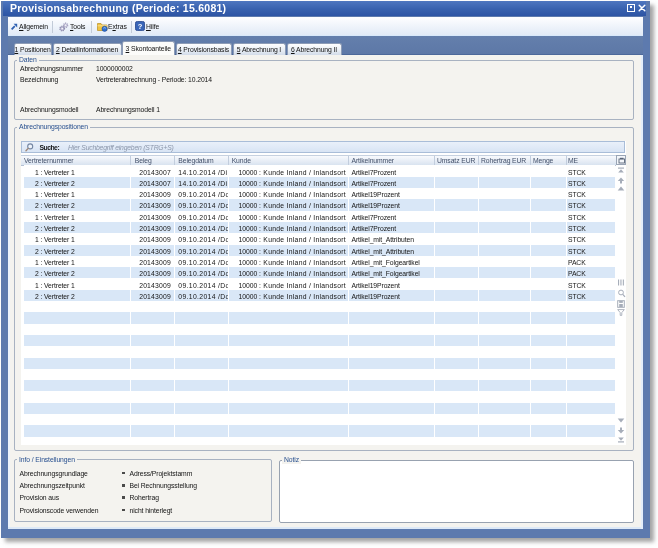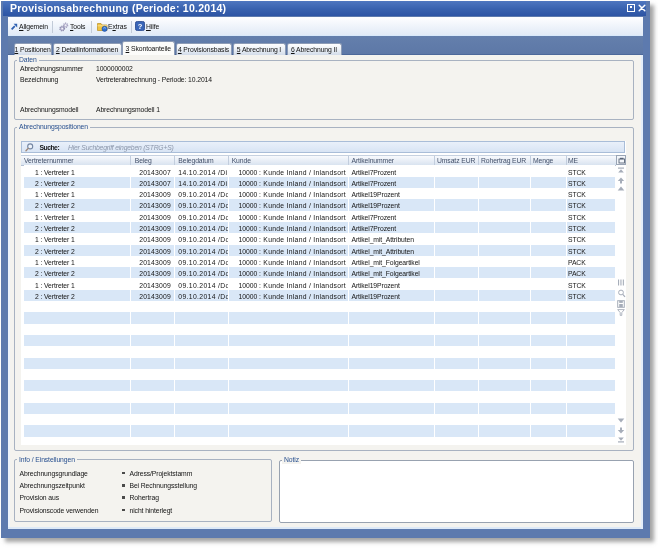--- a/index.html
+++ b/index.html
@@ -39,21 +39,21 @@
 .rowtxt span { position:absolute; top:3.2px; font-size:6.8px; letter-spacing:-0.1px; color:#141414; line-height:8px; white-space:nowrap; }
 .vsep { position:absolute; top:165.4px; height:271.2px; width:1px; background:#fff; z-index:2; }
 .hsep { position:absolute; top:155.5px; height:9px; width:1px; background:#c2cddd; z-index:2; }
 #cornerbtn { position:absolute; left:616px; top:155px; width:9.5px; height:9.5px; background:#f3f6fa; border:1px solid #9aa5b5; }
 .itext { position:absolute; font-size:6.8px; letter-spacing:-0.1px; color:#141414; line-height:8px; }
 .bullet { position:absolute; width:2.6px; height:2.6px; background:#4a4a4a; }
 svg { display:block; }
 </style></head>
 <body>
 <div id="win"></div>
-<div id="title">Provisionsabrechnung (Periode: 10.2014)</div>
+<div id="title">Provisionsabrechnung (Periode: 15.6081)</div>
 <div id="btnmax">
     <i></i>
   </div>
 <svg class="abs" style="left:638px;top:4px;" width="8" height="8" viewBox="0 0 8 8">
  <path d="M1.2 1.2 L6.8 6.8 M6.8 1.2 L1.2 6.8" stroke="#fff" stroke-width="1.5" stroke-linecap="round"></path>
   </svg>
 <div id="content"></div>
 <div id="toolbar"></div>
 <svg class="abs" style="left:10.5px;top:22.5px;" width="7" height="7" viewBox="0 0 7 7">
  <path d="M0.6 6.4 L3.8 3.2" stroke="#2e5fb0" stroke-width="1.8"></path>

